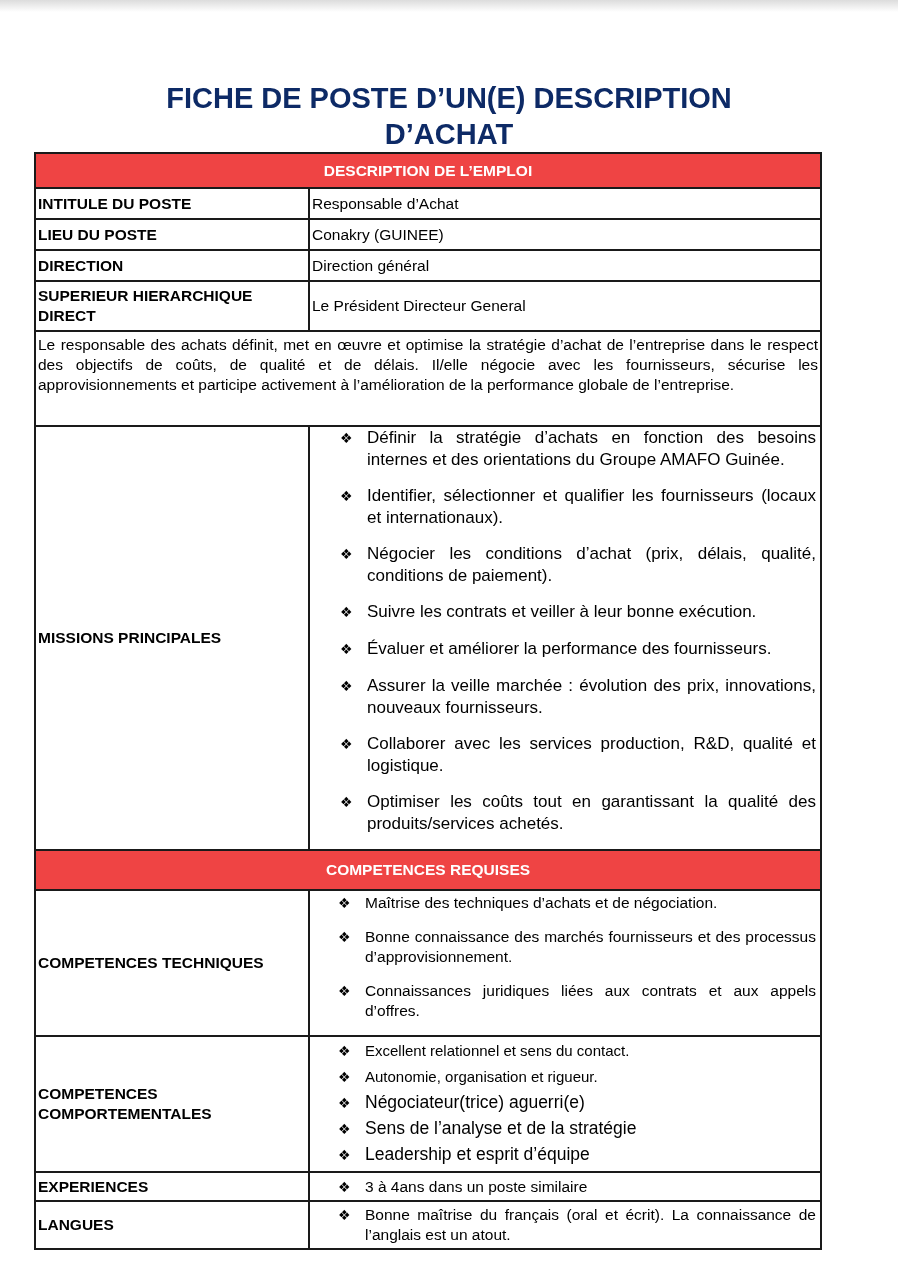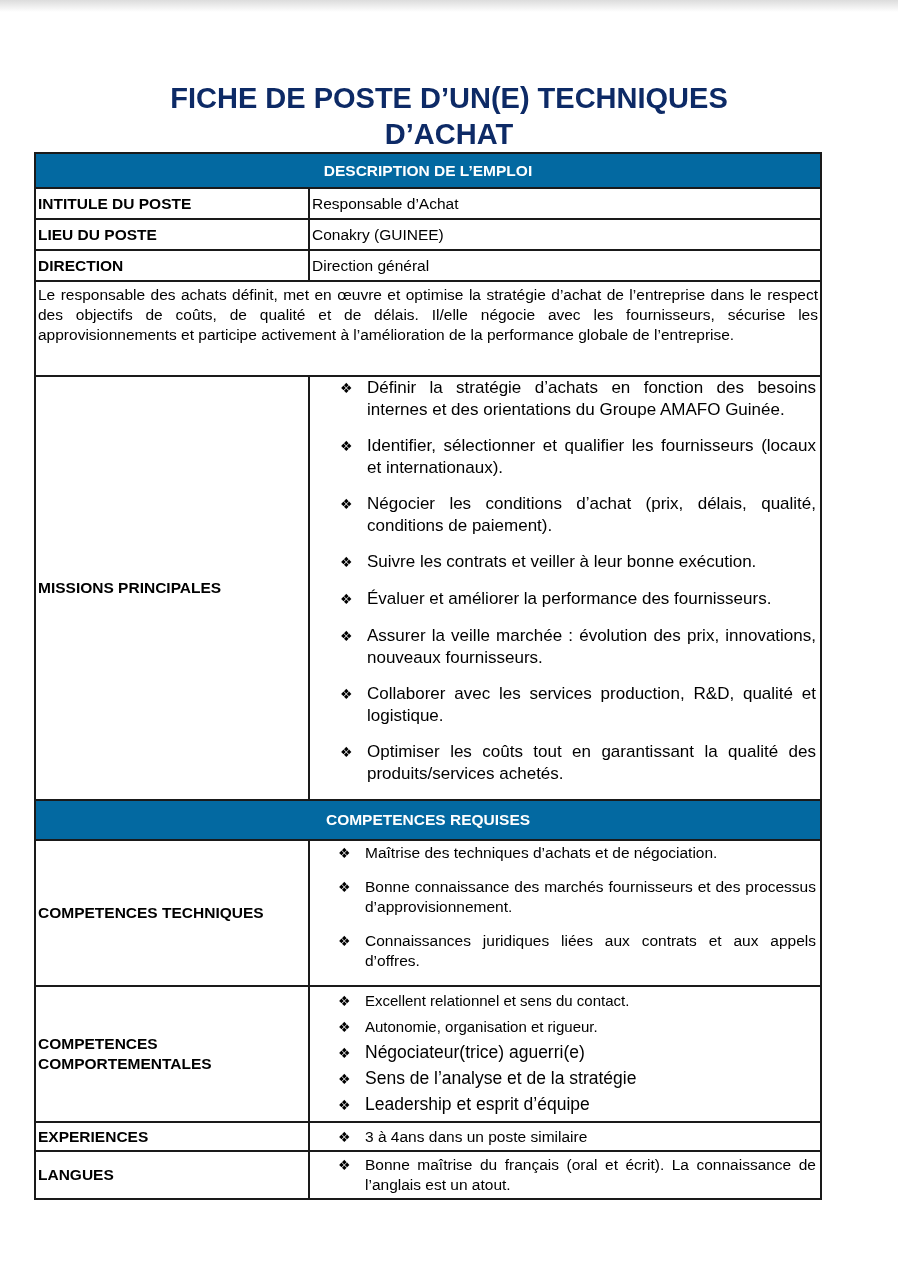--- a/index.html
+++ b/index.html
@@ -6,21 +6,21 @@
   body { width:898px; height:1280px; position:relative; overflow:hidden;
          font-family:"Liberation Sans", sans-serif; color:#000; }
   .topshadow { position:absolute; left:0; top:0; width:898px; height:12px;
                background:linear-gradient(#dcdcdc, rgba(255,255,255,0)); }
   .title { position:absolute; left:0; top:80px; width:898px; text-align:center;
            font-weight:bold; font-size:29px; line-height:36px; color:#0d2a66; }
   table.doc { position:absolute; left:34px; top:152px; width:788px;
               border-collapse:collapse; table-layout:fixed; }
   table.doc td { border:2px solid #1a1a1a; padding:0 2px; vertical-align:middle;
                  font-size:15.5px; line-height:20px; }
-  td.hdr { background:#0369a1; color:#ffffff; font-weight:bold; font-size:20px;
+  td.hdr { background:#ef4444; color:#ffffff; font-weight:bold; font-size:20px;
            text-align:center; height:33px; padding:0; }
   td.lbl { font-weight:bold; font-size:15.5px; width:270px; }
   td.val { }
   .row-simple td { height:29px; }
   .row-sup td { height:48px; }
   .intro { text-align:justify; padding:3px 2px 30px 2px !important; line-height:20px; }
   ul.bul { list-style:none; margin:0; padding:0 2px 0 0; }
   ul.bul li { position:relative; padding-left:55px; text-indent:-27px; text-align:justify; }
   ul.bul li .b { display:inline-block; width:27px; text-indent:0; text-align:left; font-size:14px; }
   .missions li { font-size:17px; line-height:21px; margin:0 0 15px 0; }
@@ -32,21 +32,21 @@
   .comp li.small { font-size:15px; }
   .comp li.big { font-size:17.5px; }
   .single li { font-size:15.5px; line-height:20px; padding-left:48px; }
 </style>
 </head>
 <body>
 
 <div class="topshadow"></div>
 
 <div class="title">
-  <div>FICHE DE POSTE D’UN(E) TECHNIQUES</div>
+  <div>FICHE DE POSTE D’UN(E) DESCRIPTION</div>
   <div>D’ACHAT</div>
 </div>
 
 <table class="doc">
   <colgroup>
       <col style="width:274px">
       <col>
     </colgroup>
 
   <tbody>
@@ -57,20 +57,24 @@
     <td class="lbl">INTITULE DU POSTE</td>
     <td class="val">Responsable d’Achat</td>
   </tr>
   <tr class="row-simple">
     <td class="lbl">LIEU DU POSTE</td>
     <td class="val">Conakry (GUINEE)</td>
   </tr>
   <tr class="row-simple">
     <td class="lbl">DIRECTION</td>
     <td class="val">Direction général</td>
+  </tr>
+  <tr class="row-sup">
+    <td class="lbl">SUPERIEUR HIERARCHIQUE DIRECT</td>
+    <td class="val">Le Président Directeur General</td>
   </tr>
 
   <tr>
     <td class="intro" colspan="2">Le responsable des achats définit, met en œuvre et optimise la stratégie d’achat de l’entreprise dans le respect des objectifs de coûts, de qualité et de délais. Il/elle négocie avec les fournisseurs, sécurise les approvisionnements et participe activement à l’amélioration de la performance globale de l’entreprise.</td>
   </tr>
   <tr>
     <td class="lbl lbl-top">MISSIONS PRINCIPALES</td>
     <td class="missions">
       <ul class="bul" id="missions-list">
             <li><span class="b">❖</span><span>Définir la stratégie d’achats en fonction des besoins internes et des orientations du Groupe AMAFO Guinée.</span></li>

